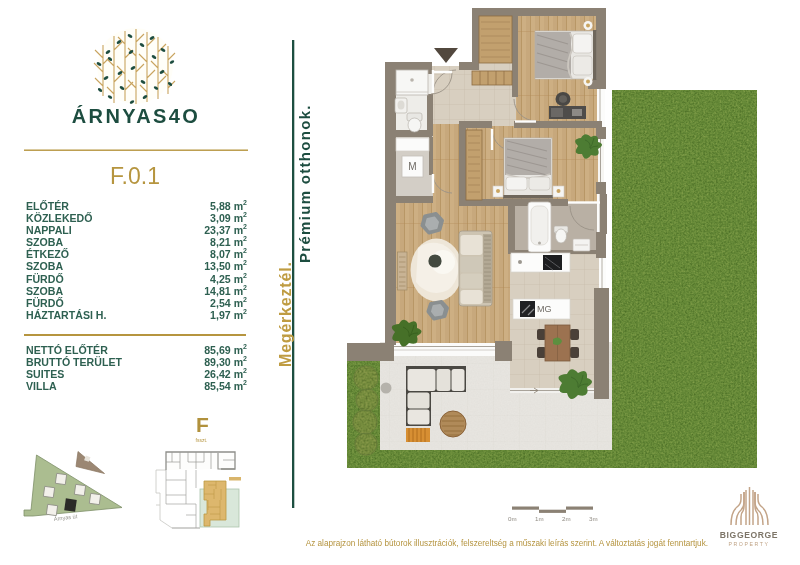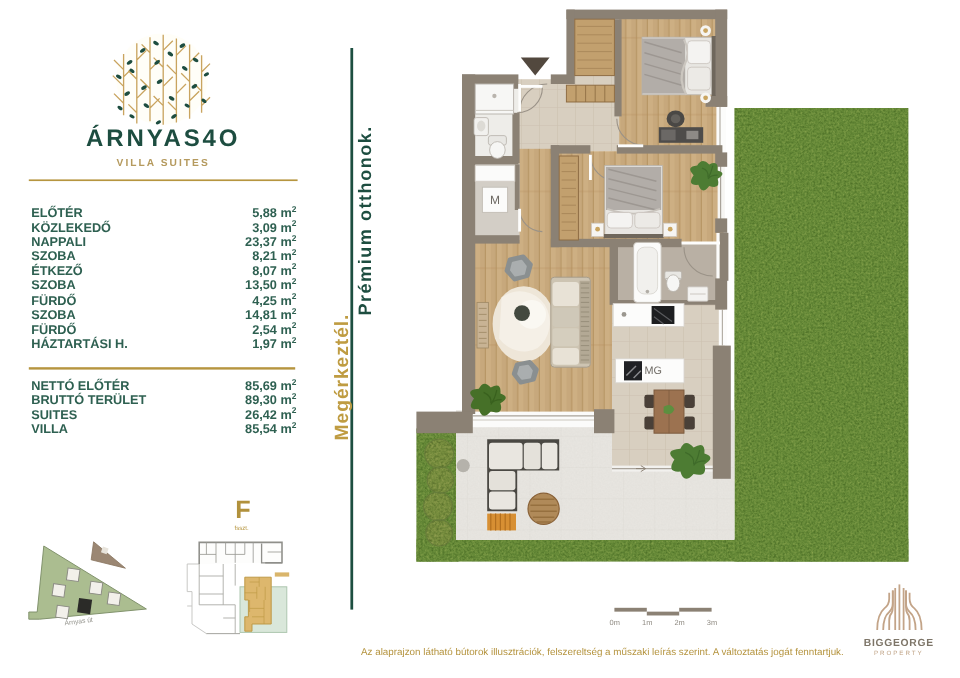--- a/index.html
+++ b/index.html
@@ -1,20 +1,20 @@
 <!DOCTYPE html>
 <html lang="hu"><head>
 <meta charset="utf-8">
 <title>Árnyas 40 - F.0.1</title>
 <style>
 html,body{margin:0;padding:0;background:#fff;}
 #page{position:relative;width:800px;height:565px;background:#fff;overflow:hidden;
   font-family:"Liberation Sans",sans-serif;}
 .abs{position:absolute;}
-#roomtable{position:absolute;left:26px;top:172px;width:221px;color:#2e6051;
+#roomtable{position:absolute;left:26px;top:200px;width:221px;color:#2e6051;
   font-size:10.6px;font-weight:bold;}
 #roomtable .r{display:flex;justify-content:space-between;height:12.1px;line-height:12.1px;white-space:nowrap;}
 sup{font-size:7px;line-height:0;}
 </style>
 </head>
 <body>
 <div id="page">
 <svg class="abs" style="left:0;top:0" width="800" height="565" viewBox="0 0 800 565">
 <defs>
 <filter id="grassN" x="-5%" y="-5%" width="110%" height="110%" color-interpolation-filters="sRGB">
@@ -530,22 +530,22 @@
 <path d="M763,525 q0,-11 -5,-15 q-3,-3 -3,-7 v-11"></path>
 <path d="M768,525 q0,-13 -6,-18 q-4,-3 -4,-8 v-5"></path>
 </g>
 <text x="749" y="538" font-family="Liberation Sans,sans-serif" font-size="8.6" font-weight="bold" fill="#7d7568" text-anchor="middle" letter-spacing="0.6">BIGGEORGE</text>
 <text x="749" y="546" font-family="Liberation Sans,sans-serif" font-size="5.2" fill="#bfa284" text-anchor="middle" letter-spacing="1.6">PROPERTY</text>
 </g>
 </svg>
 
 <div class="abs" style="left:0;top:105px;width:272px;text-align:center;color:#1d4d40;font-size:20px;font-weight:bold;letter-spacing:2.4px;">ÁRNYAS4O</div>
 
-<div class="abs" style="left:0;top:129.5px;width:272px;text-align:center;color:#b59a5e;font-size:8.5px;font-weight:bold;letter-spacing:1.7px;">VILLA SUITES</div>
-
+
+<div class="abs" style="left:0;top:163px;width:270px;text-align:center;color:#b6953f;font-size:23px;">F.0.1</div>
 
 <div id="roomtable">
 <div class="r">
         <span>ELŐTÉR</span>
         <span>5,88 m<sup>2</sup></span>
       </div>
 <div class="r">
         <span>KÖZLEKEDŐ</span>
         <span>3,09 m<sup>2</sup></span>
       </div>
@@ -599,15 +599,15 @@
 <div class="r">
         <span>VILLA</span>
         <span>85,54 m<sup>2</sup></span>
       </div>
 </div>
 
 <div class="abs" style="left:277px;top:367px;transform:rotate(-90deg);transform-origin:0 0;color:#bf9c42;font-size:16px;font-weight:bold;letter-spacing:0.8px;white-space:nowrap;">Megérkeztél.</div>
 
 <div class="abs" style="left:296px;top:263px;transform:rotate(-90deg);transform-origin:0 0;color:#1d4d40;font-size:15px;font-weight:bold;letter-spacing:1.3px;white-space:nowrap;">Prémium otthonok.</div>
 
-<div class="abs" style="left:296px;top:539px;width:412px;text-align:center;color:#b5943f;font-size:8.2px;white-space:nowrap;">Az alaprajzon látható bútorok illusztrációk, felszereltség a műszaki leírás szerint. A változtatás jogát fenntartjuk.</div>
+<div class="abs" style="left:296px;top:539px;width:412px;text-align:right;color:#b5943f;font-size:8.2px;white-space:nowrap;">Az alaprajzon látható bútorok illusztrációk, felszereltség a műszaki leírás szerint. A változtatás jogát fenntartjuk.</div>
 
 </div>
 
 </body></html>

